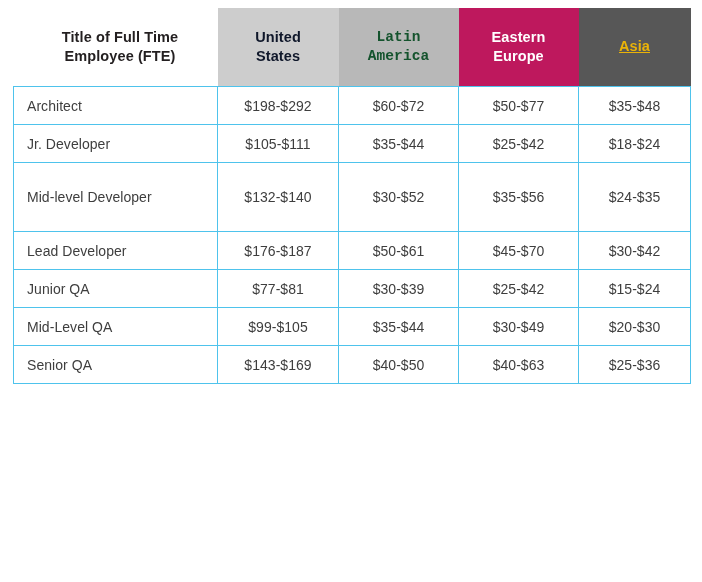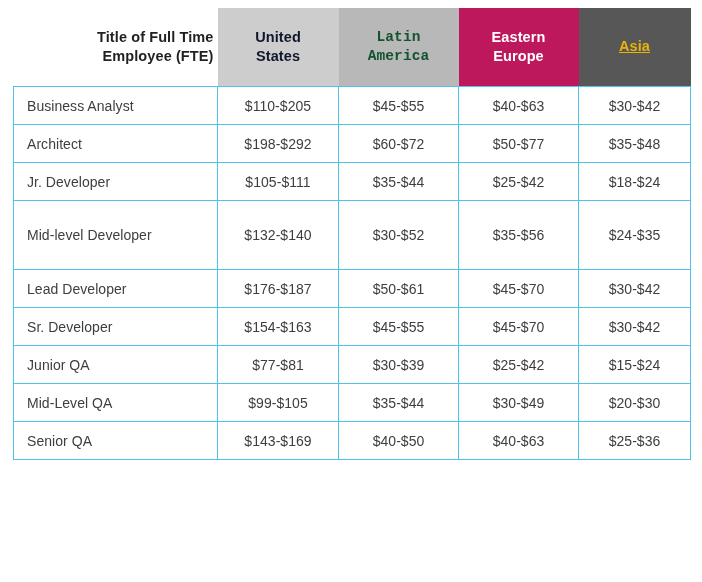--- a/index.html
+++ b/index.html
@@ -43,21 +43,21 @@
     text-align: center;
     font-weight: bold;
     font-size: 14.5px;
     line-height: 1.32;
     letter-spacing: 0.1px;
     border: 0;
   }
   th.th-title {
     background: #ffffff;
     color: #231f20;
-    text-align: right;
+    text-align: center;
     padding-left: 13px;
     padding-right: 4px;
     font-size: 14.5px;
   }
   th.th-us   { background: #cdcdcd; color: #0f172a; }
   th.th-la   { background: #b8b8b8; color: #14532d; font-family: Liberation Mono, monospace; }
   th.th-ee   { background: #be185d; color: #ffffff; }
   th.th-asia { background: #575757; color: #eab308; text-decoration: underline; }
 
   
@@ -112,27 +112,20 @@
           <span>Eastern</span><br>
           <span>Europe</span>
         </th>
         <th class="th-asia">
           <span>Asia</span>
         </th>
       </tr>
     </thead>
     <tbody id="rate-table-body">
         <tr>
-          <td class="cell-title">Business Analyst</td>
-          <td class="cell-val">$110-$205</td>
-          <td class="cell-val">$45-$55</td>
-          <td class="cell-val">$40-$63</td>
-          <td class="cell-val">$30-$42</td>
-        </tr>
-        <tr>
           <td class="cell-title">Architect</td>
           <td class="cell-val">$198-$292</td>
           <td class="cell-val">$60-$72</td>
           <td class="cell-val">$50-$77</td>
           <td class="cell-val">$35-$48</td>
         </tr>
         <tr>
           <td class="cell-title">Jr. Developer</td>
           <td class="cell-val">$105-$111</td>
           <td class="cell-val">$35-$44</td>
@@ -143,27 +136,20 @@
           <td class="cell-title">Mid-level Developer</td>
           <td class="cell-val">$132-$140</td>
           <td class="cell-val">$30-$52</td>
           <td class="cell-val">$35-$56</td>
           <td class="cell-val">$24-$35</td>
         </tr>
         <tr>
           <td class="cell-title">Lead Developer</td>
           <td class="cell-val">$176-$187</td>
           <td class="cell-val">$50-$61</td>
-          <td class="cell-val">$45-$70</td>
-          <td class="cell-val">$30-$42</td>
-        </tr>
-        <tr>
-          <td class="cell-title">Sr. Developer</td>
-          <td class="cell-val">$154-$163</td>
-          <td class="cell-val">$45-$55</td>
           <td class="cell-val">$45-$70</td>
           <td class="cell-val">$30-$42</td>
         </tr>
         <tr>
           <td class="cell-title">Junior QA</td>
           <td class="cell-val">$77-$81</td>
           <td class="cell-val">$30-$39</td>
           <td class="cell-val">$25-$42</td>
           <td class="cell-val">$15-$24</td>
         </tr>

